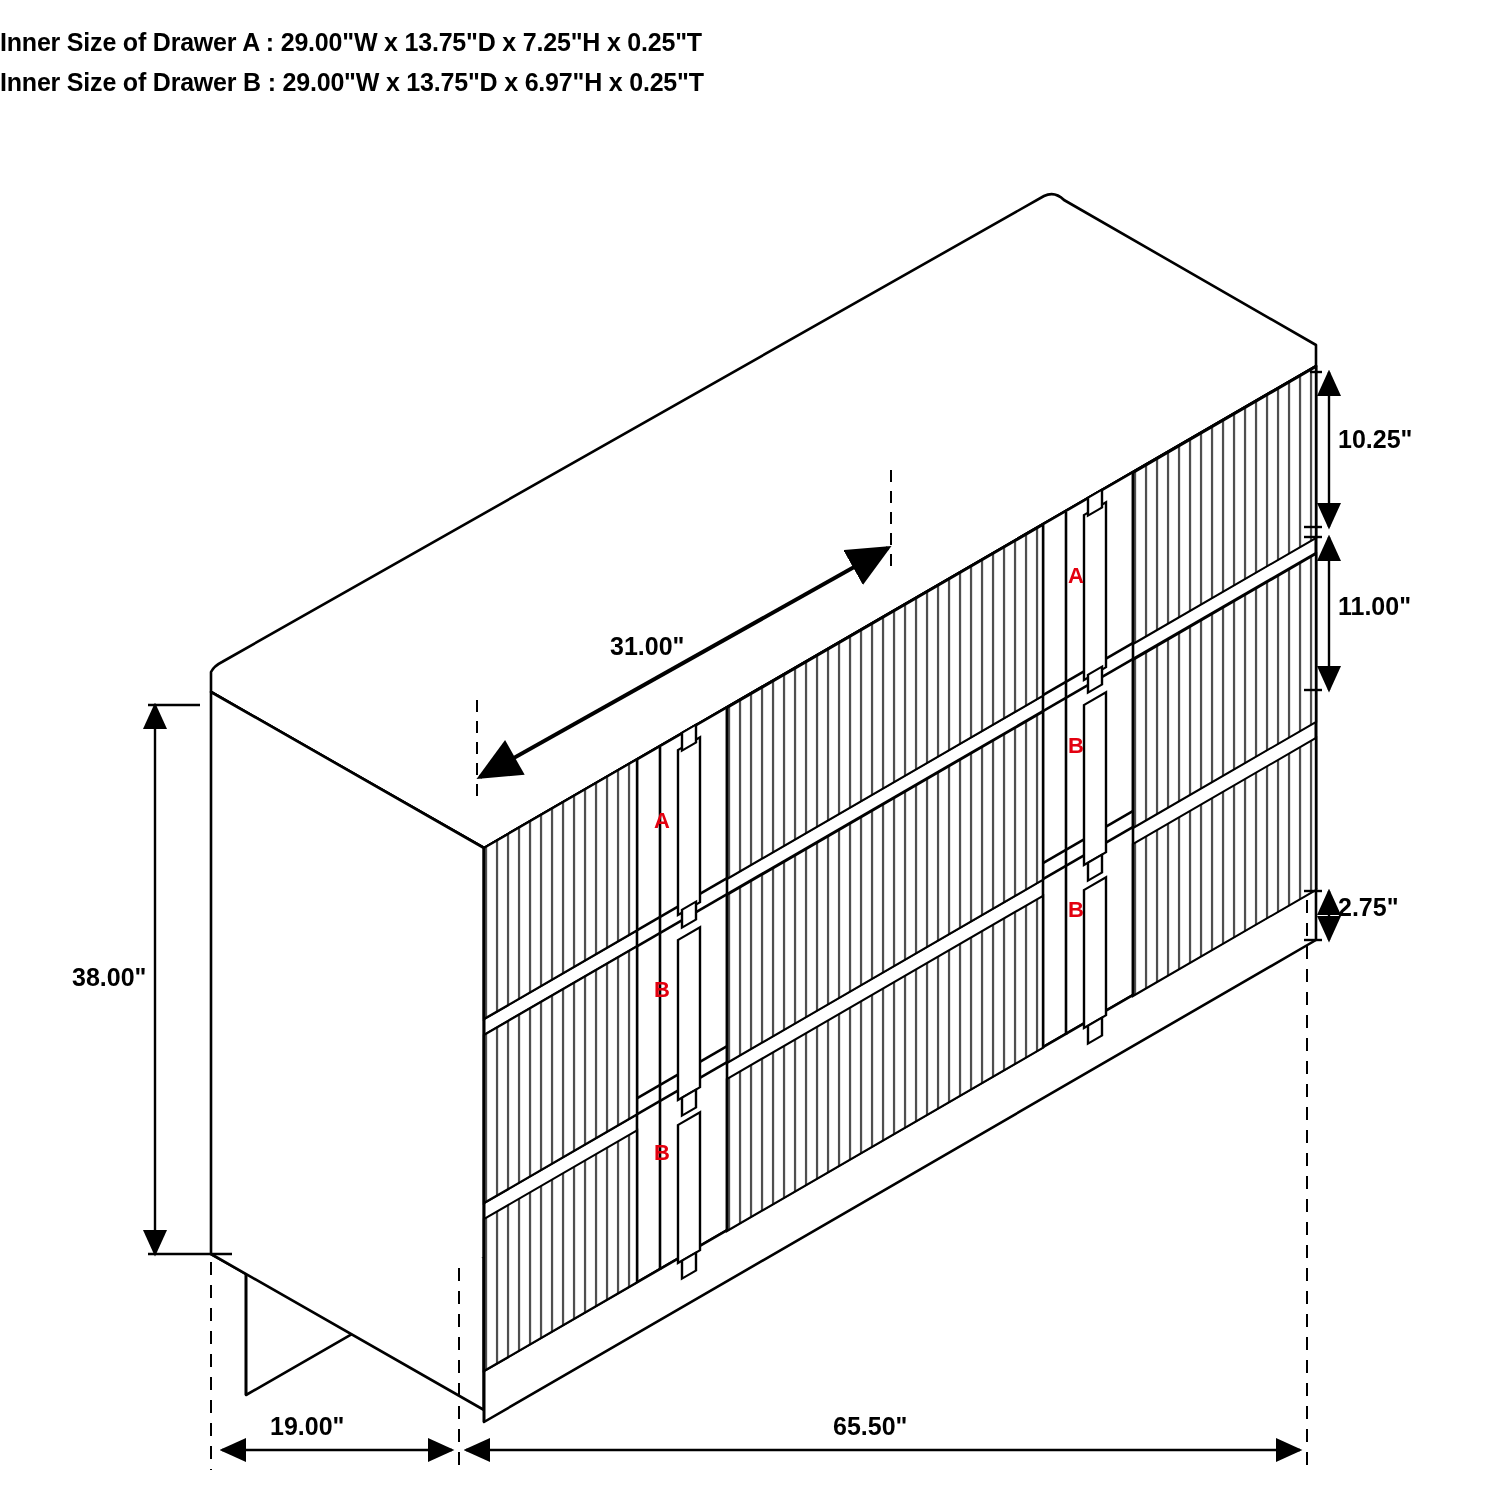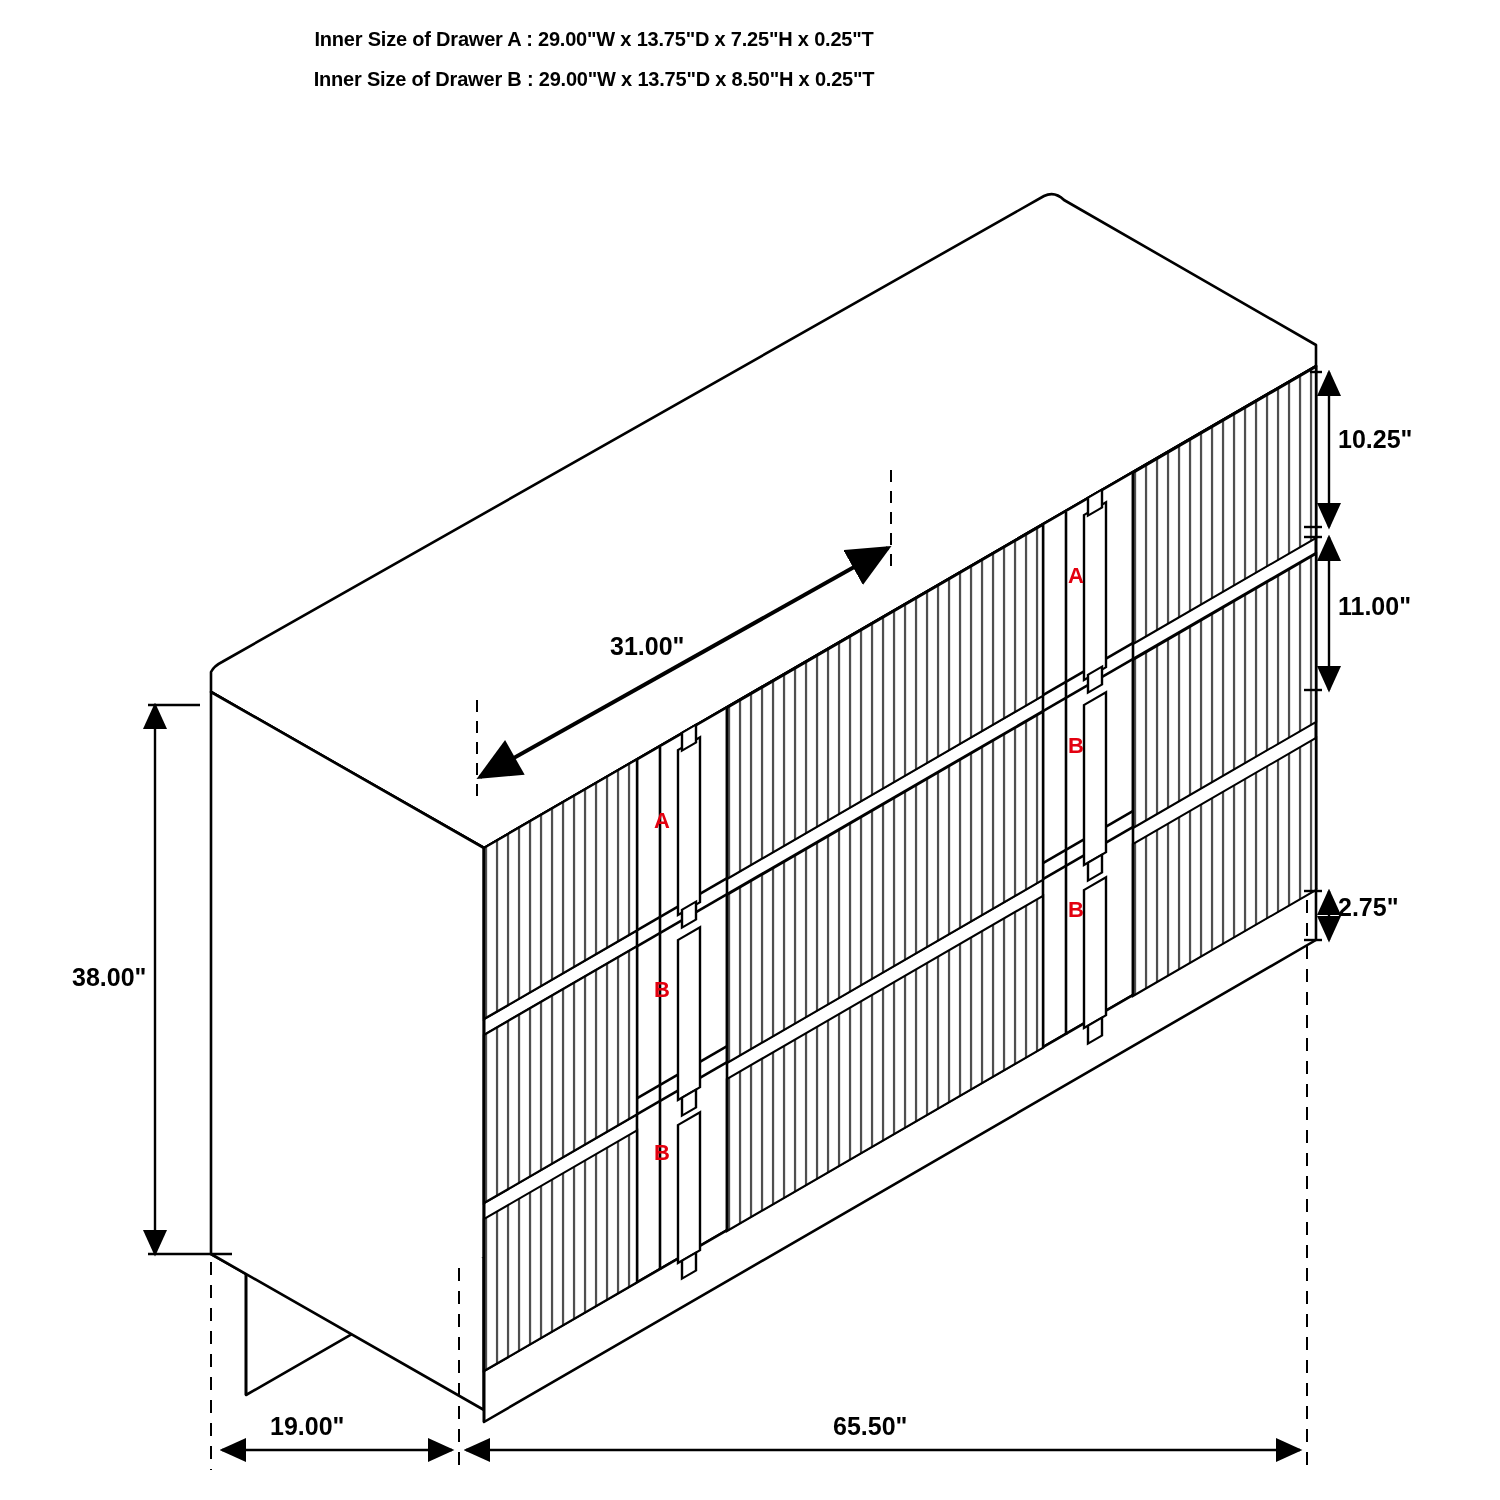--- a/index.html
+++ b/index.html
@@ -16,23 +16,22 @@
   }
   #stage {
     position: relative;
     width: 1500px;
     height: 1500px;
   }
   .hdr {
     position: absolute;
     left: 0;
     width: 1188px;
-    text-align: center;
     font-weight: bold;
-    font-size: 20px;
+    font-size: 25px;
     color: #000;
     letter-spacing: -0.2px;
   }
   #hdr1 { top: 28px; }
   #hdr2 { top: 68px; }
 
   svg#dwg {
     position: absolute;
     left: 0;
     top: 0;
@@ -51,21 +50,21 @@
     color: #e3000f;
     white-space: nowrap;
   }
 </style>
 </head>
 <body>
 
 <div id="stage">
 
   <div class="hdr" id="hdr1">Inner Size of Drawer A : 29.00"W x 13.75"D x 7.25"H x 0.25"T</div>
-  <div class="hdr" id="hdr2">Inner Size of Drawer B : 29.00"W x 13.75"D x 8.50"H x 0.25"T</div>
+  <div class="hdr" id="hdr2">Inner Size of Drawer B : 29.00"W x 13.75"D x 6.97"H x 0.25"T</div>
 
   <svg id="dwg" width="1500" height="1500" viewBox="0 0 1500 1500">
     <defs>
       <marker id="arrowEnd" markerWidth="12" markerHeight="12" refX="10" refY="5" orient="auto" markerUnits="strokeWidth">
         <path d="M0,0 L11,5 L0,10 z" fill="#000"></path>
       </marker>
       <marker id="arrowStart" markerWidth="12" markerHeight="12" refX="1" refY="5" orient="auto" markerUnits="strokeWidth">
         <path d="M11,0 L0,5 L11,10 z" fill="#000"></path>
       </marker>
 

